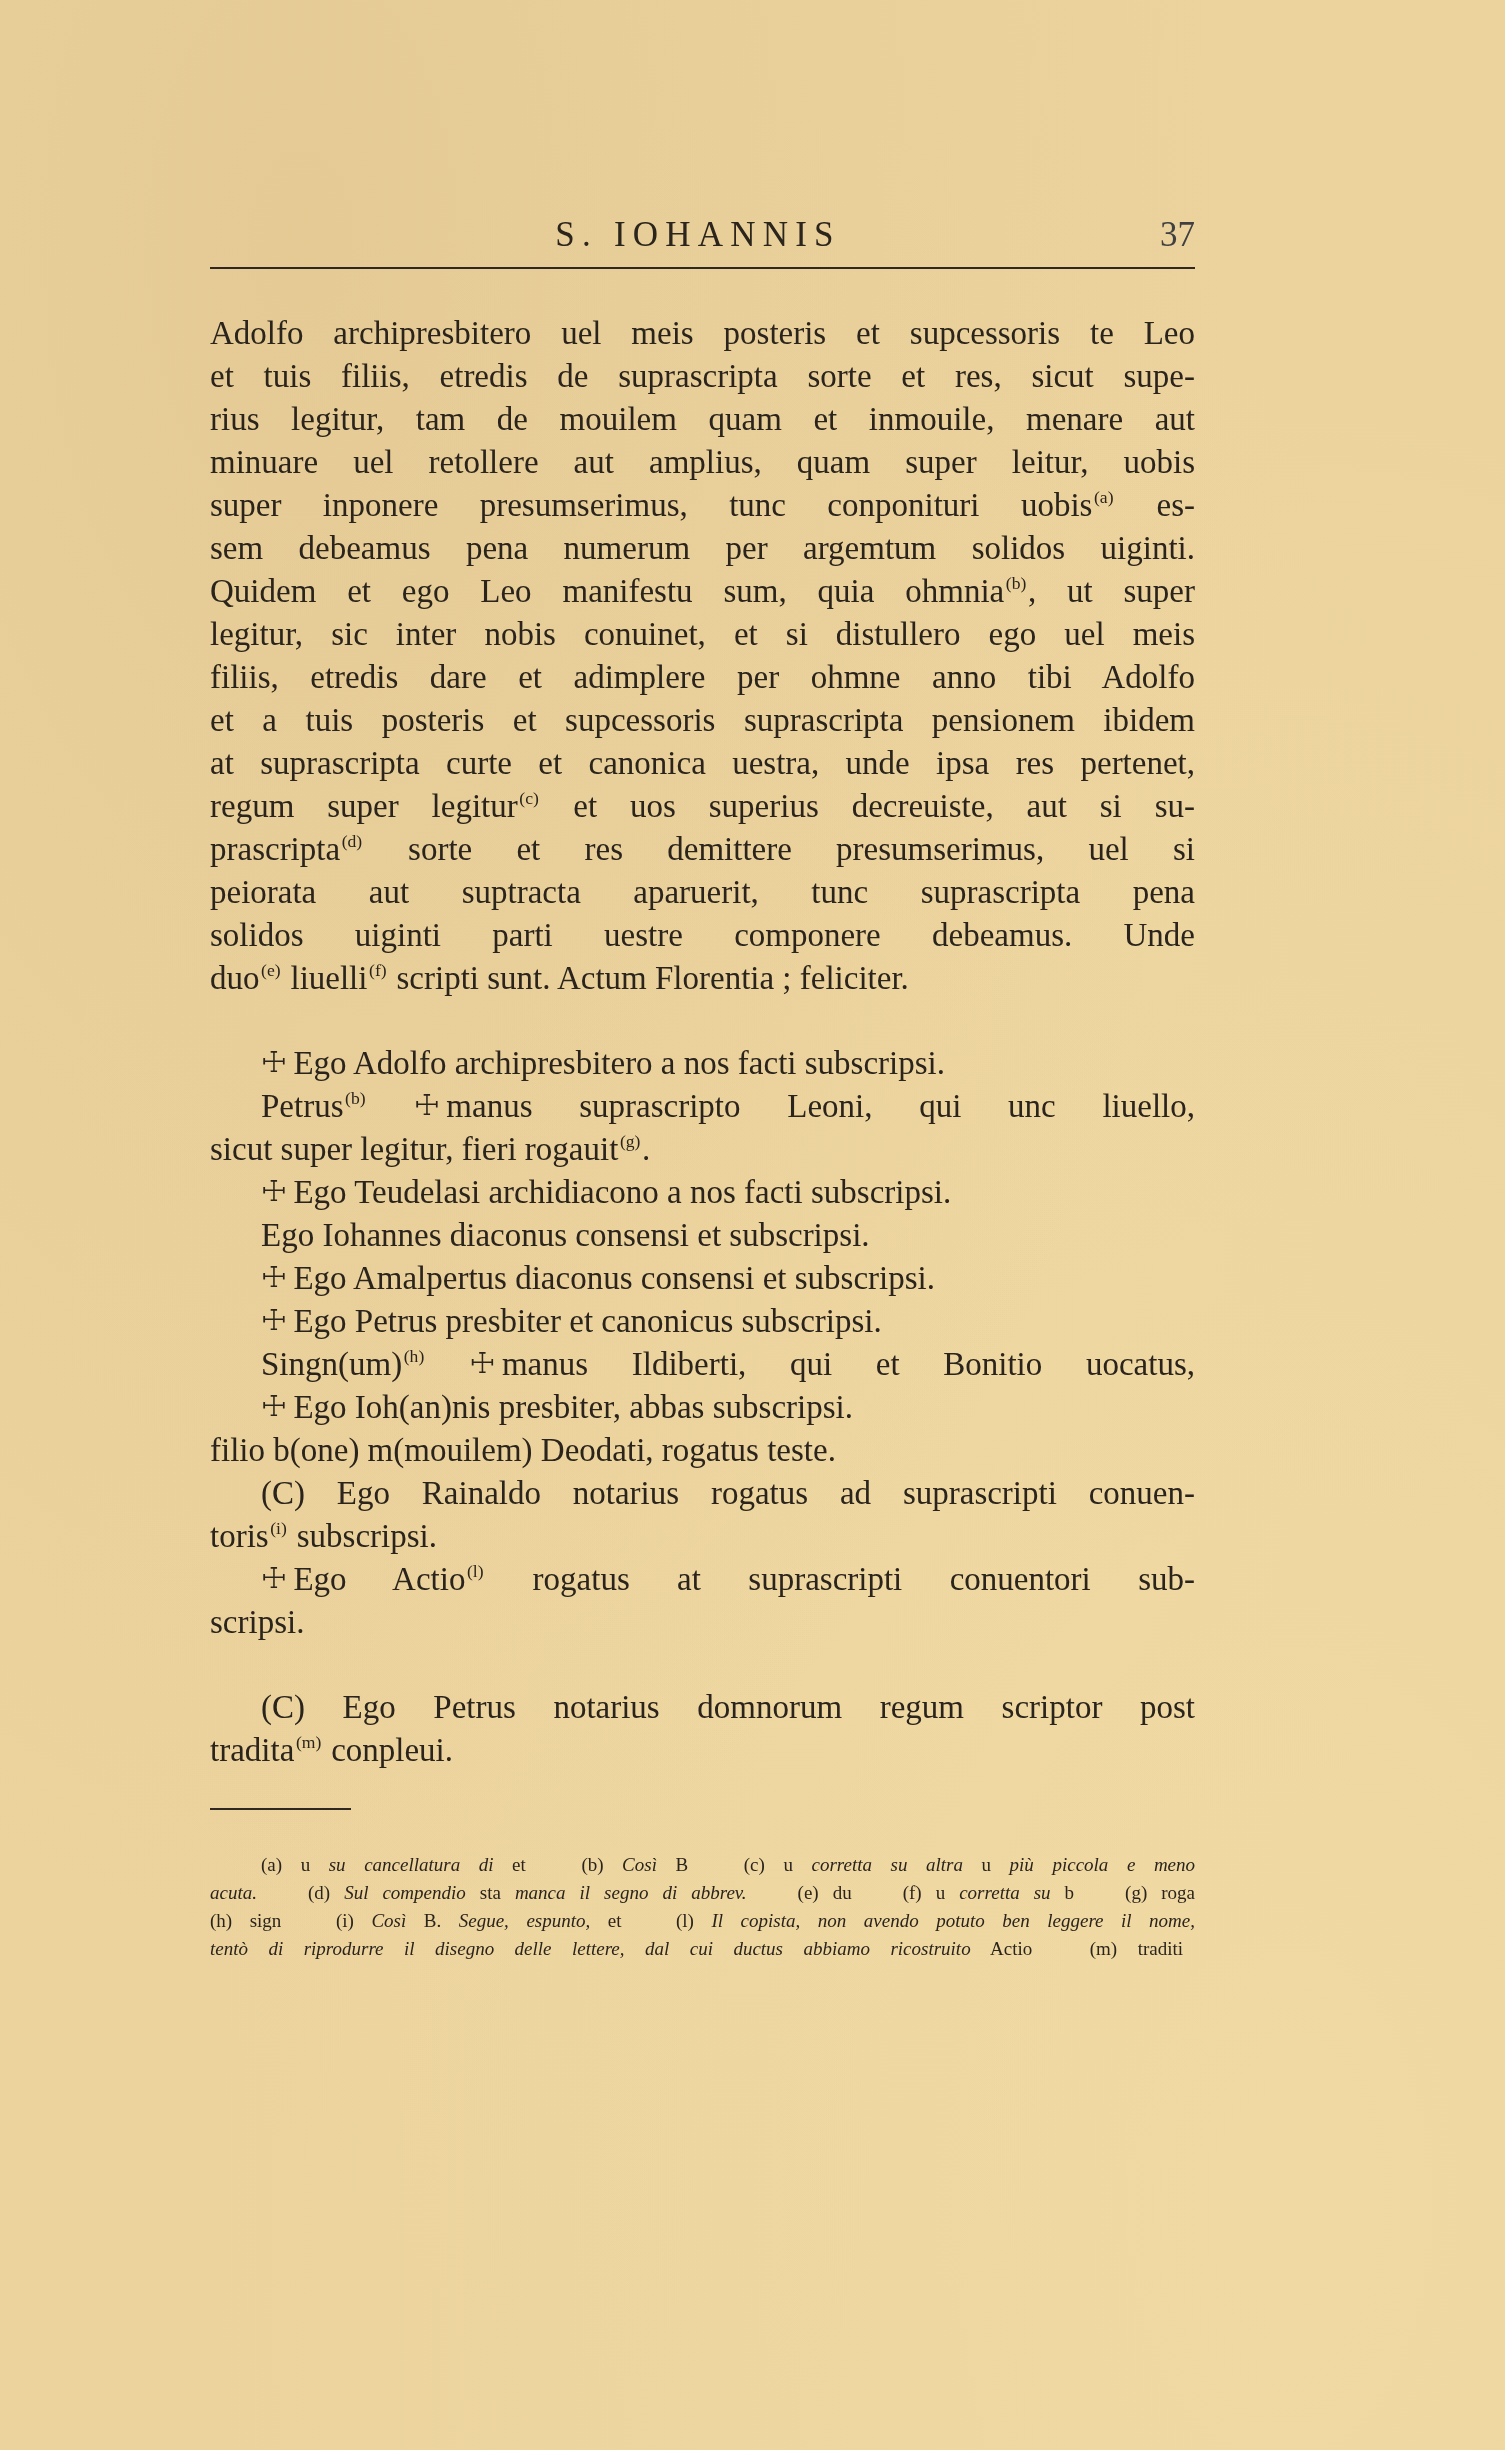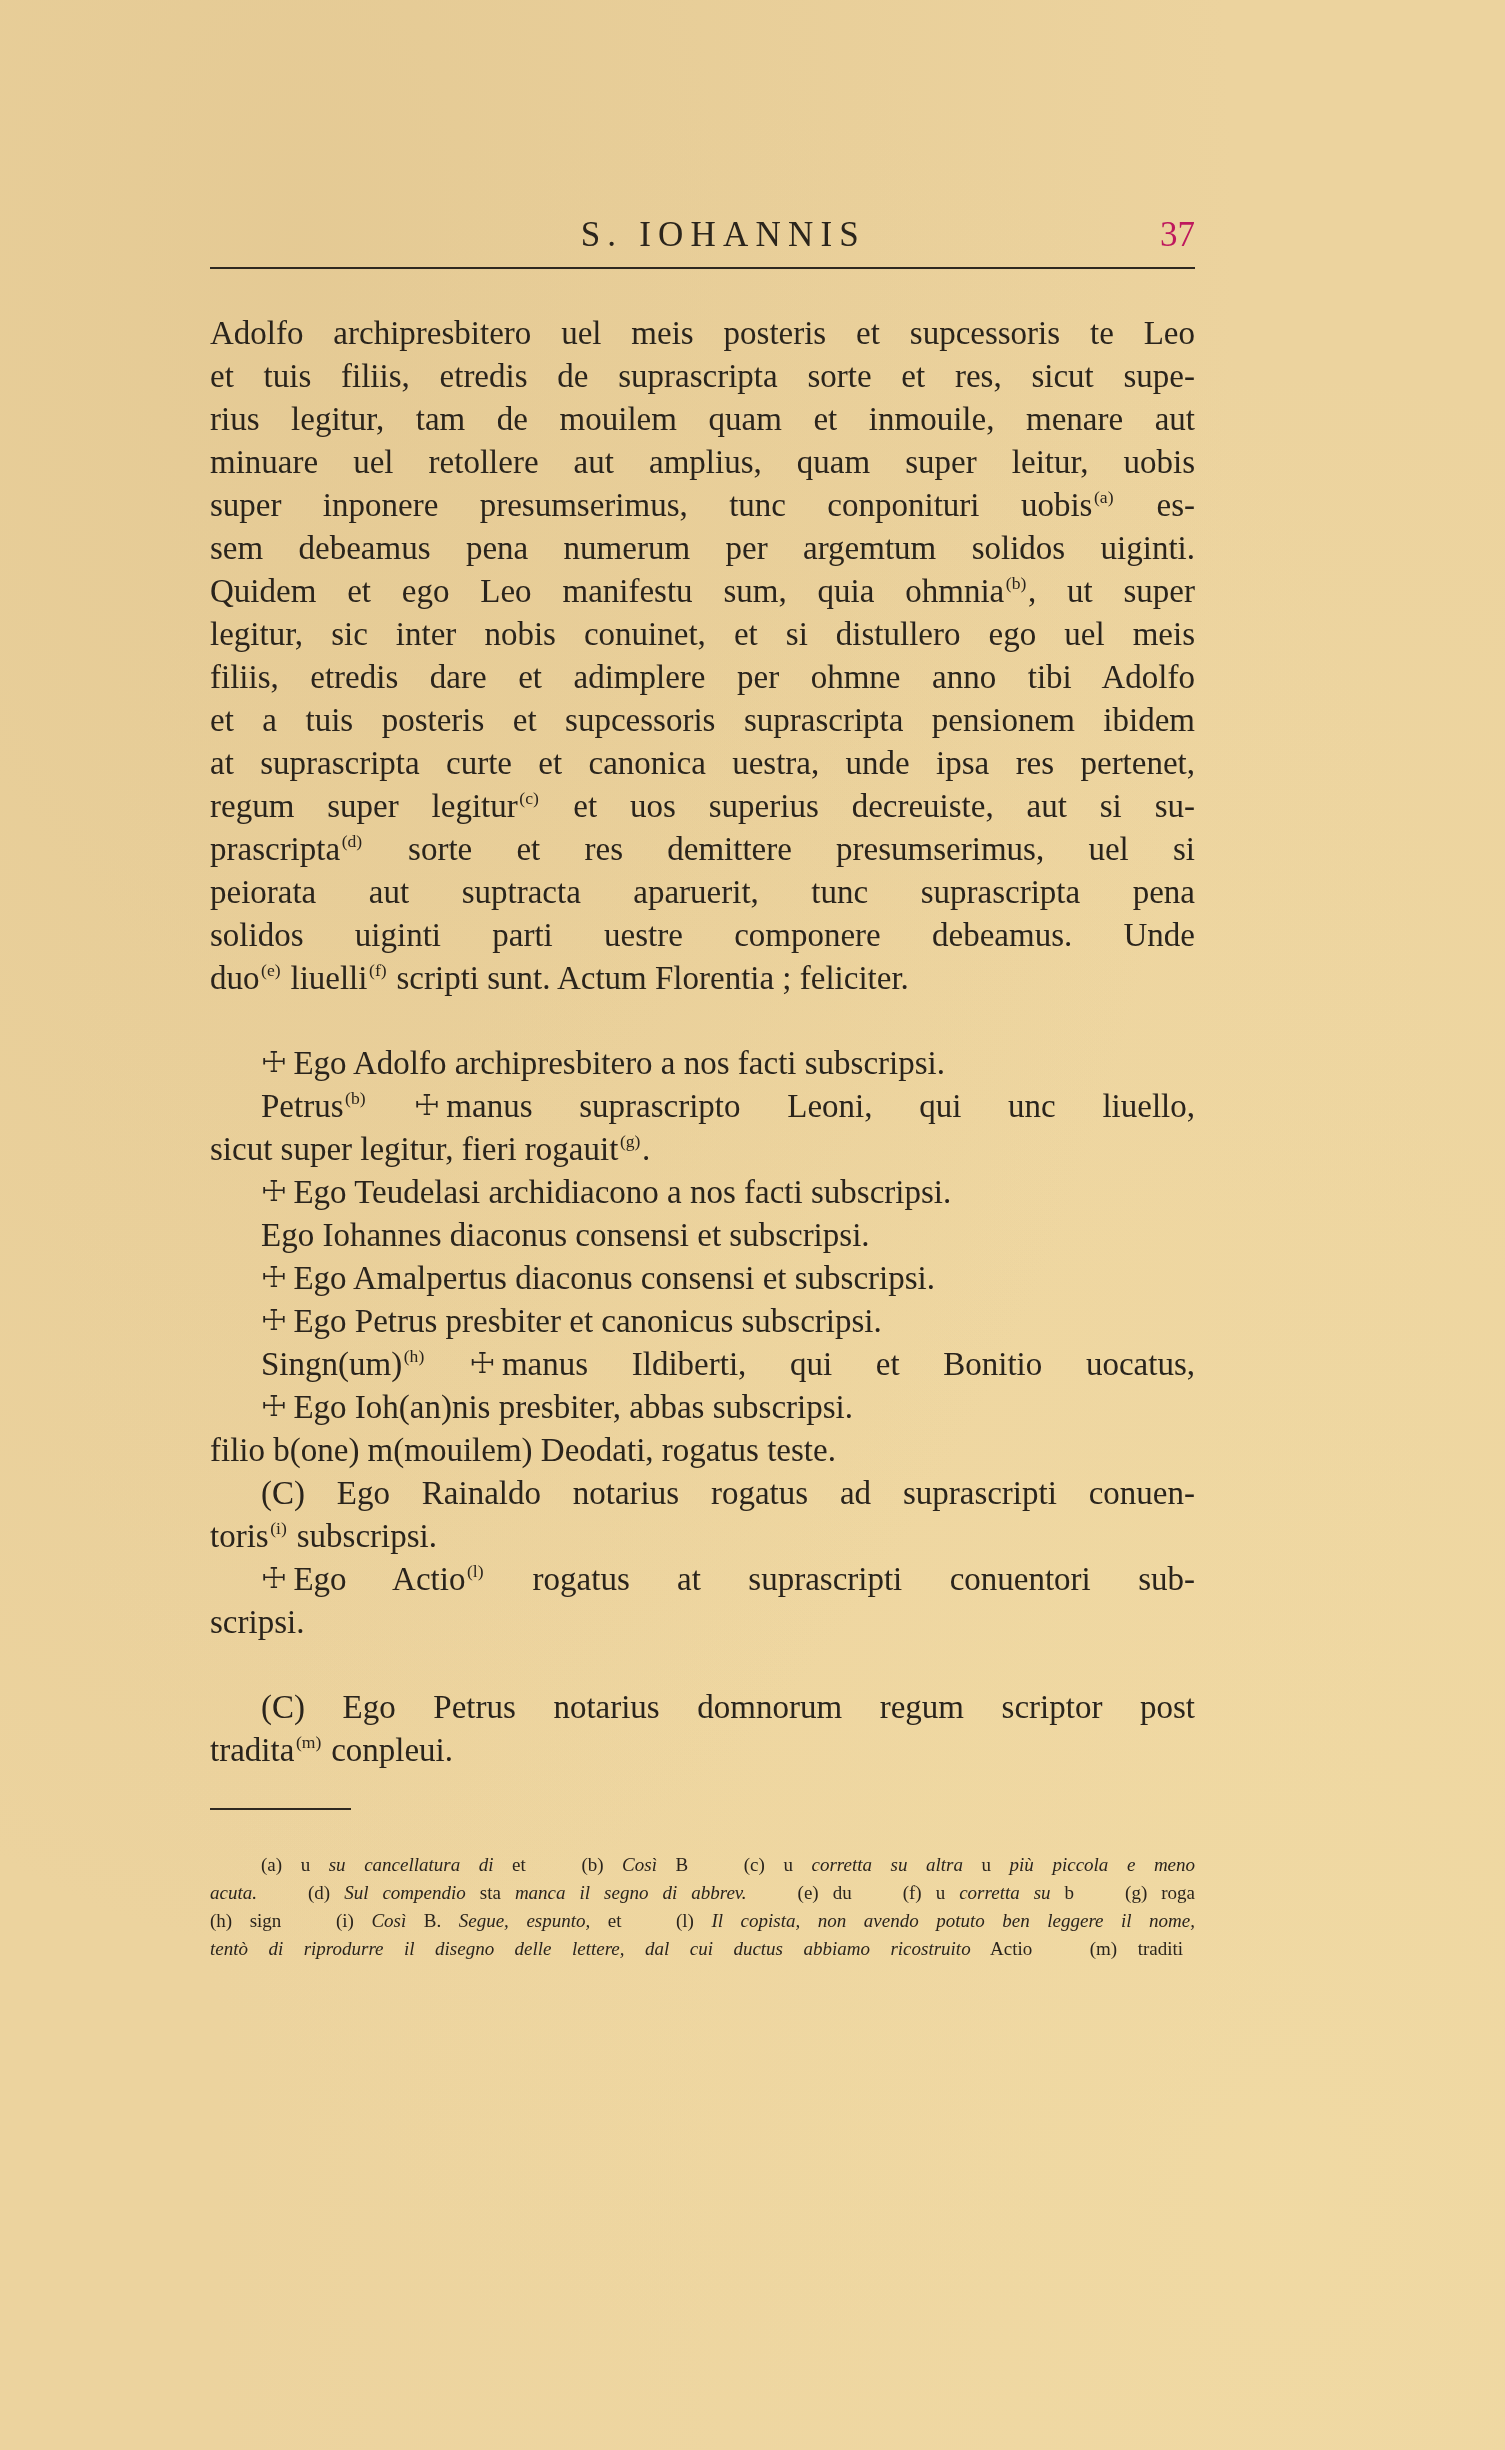--- a/index.html
+++ b/index.html
@@ -30,34 +30,34 @@
     position: absolute;
     top: 215px;
     left: 0;
     width: 985px;
     height: 48px;
   }
   .running-title {
     position: absolute;
     left: 320px;
     width: 336px;
-    text-align: right;
+    text-align: center;
     top: 0;
     font-family: "Liberation Serif", "DejaVu Serif", serif;
     font-size: 35px;
     letter-spacing: 7.2px;
     color: #2b251c;
   }
   .page-number {
     position: absolute;
     right: 0;
     top: 0;
     font-family: "Liberation Serif", "DejaVu Serif", serif;
     font-size: 35px;
-    color: #be185d;
+    color: #404040;
   }
   .head-rule {
     position: absolute;
     top: 267px;
     left: 0;
     width: 985px;
     height: 2.4px;
     background: #2e2820;
   }
   .body-text {

